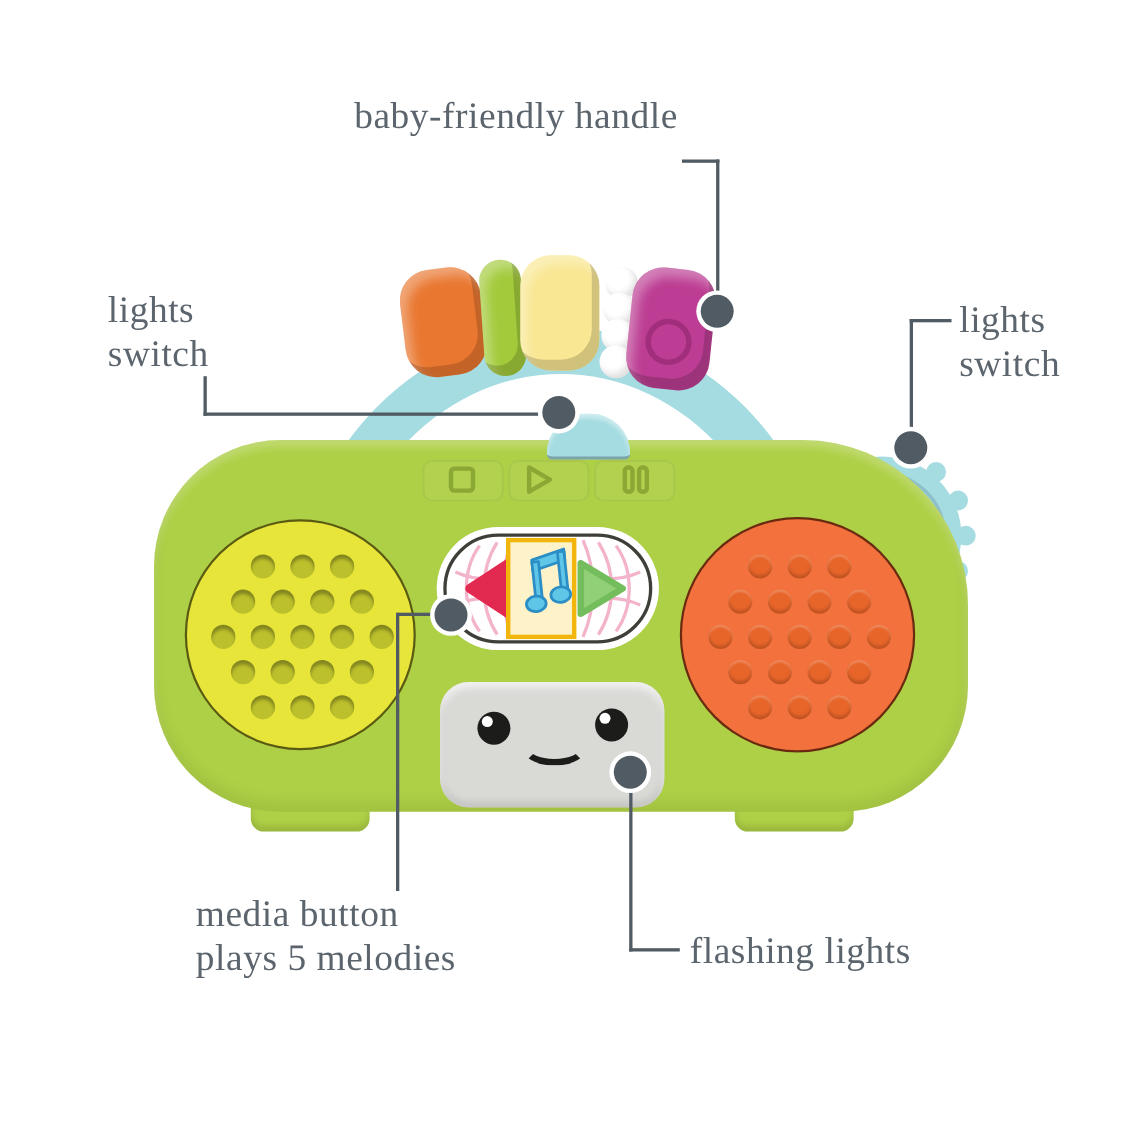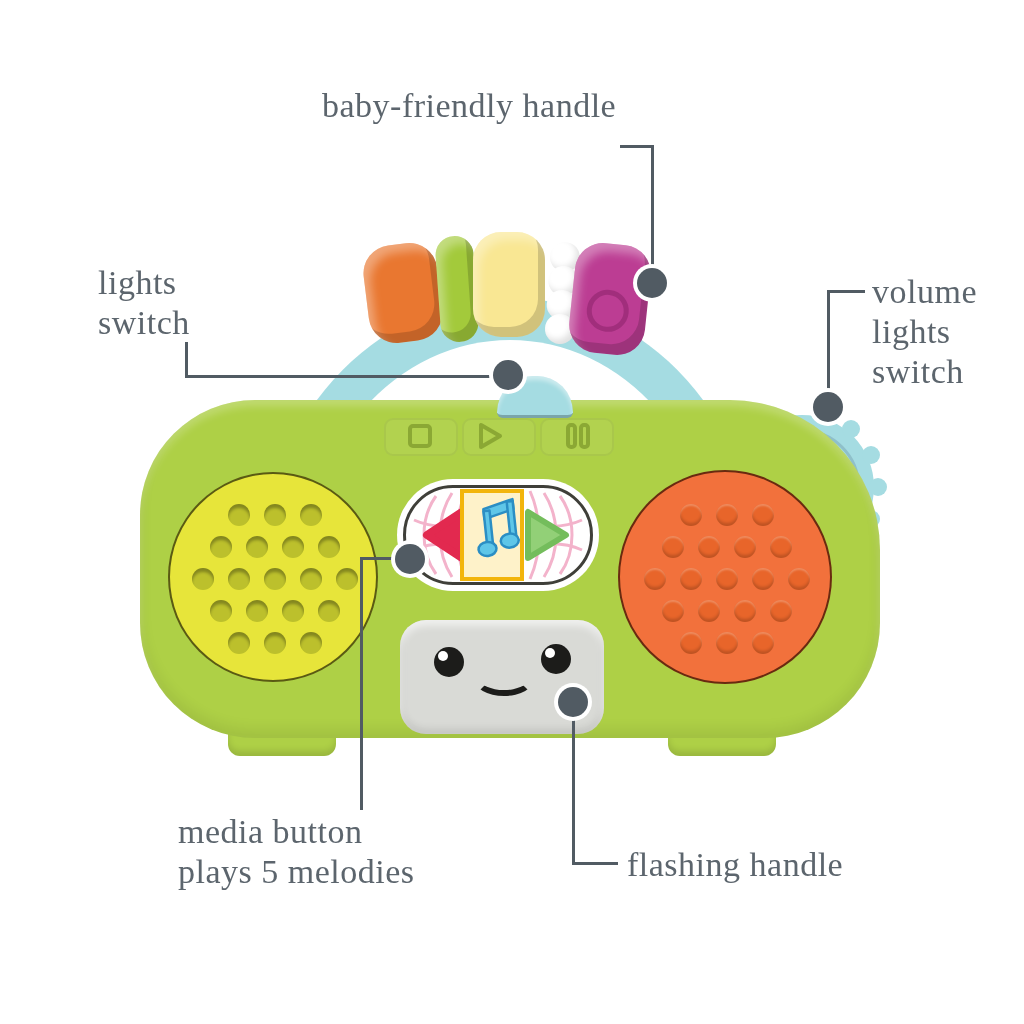--- a/index.html
+++ b/index.html
@@ -201,30 +201,29 @@
   </div>
 
   <div class="callout-label" style="left:322px;top:84px;line-height:43px">
     <div>baby-friendly handle</div>
   </div>
   <div class="callout-label" style="left:98px;top:263px">
     <div>lights</div>
     <div>switch</div>
   </div>
   <div class="callout-label" style="left:872px;top:272px">
-    <div>volume</div>
     <div>lights</div>
     <div>switch</div>
   </div>
   <div class="callout-label" style="left:178px;top:812px">
     <div>media button</div>
     <div>plays 5 melodies</div>
   </div>
   <div class="callout-label" style="left:627px;top:845px">
-    <div>flashing handle</div>
+    <div>flashing lights</div>
   </div>
 
   <div class="cl" style="left:620px;top:145px;width:34px;height:3px"></div>
   <div class="cl" style="left:651px;top:145px;width:3px;height:128px"></div>
   <div class="cl" style="left:185px;top:342px;width:3px;height:36px"></div>
   <div class="cl" style="left:185px;top:375px;width:318px;height:3px"></div>
   <div class="cl" style="left:827px;top:290px;width:38px;height:3px"></div>
   <div class="cl" style="left:827px;top:290px;width:3px;height:108px"></div>
   <div class="cl" style="left:362px;top:557px;width:42px;height:3px"></div>
   <div class="cl" style="left:360px;top:557px;width:3px;height:253px"></div>

